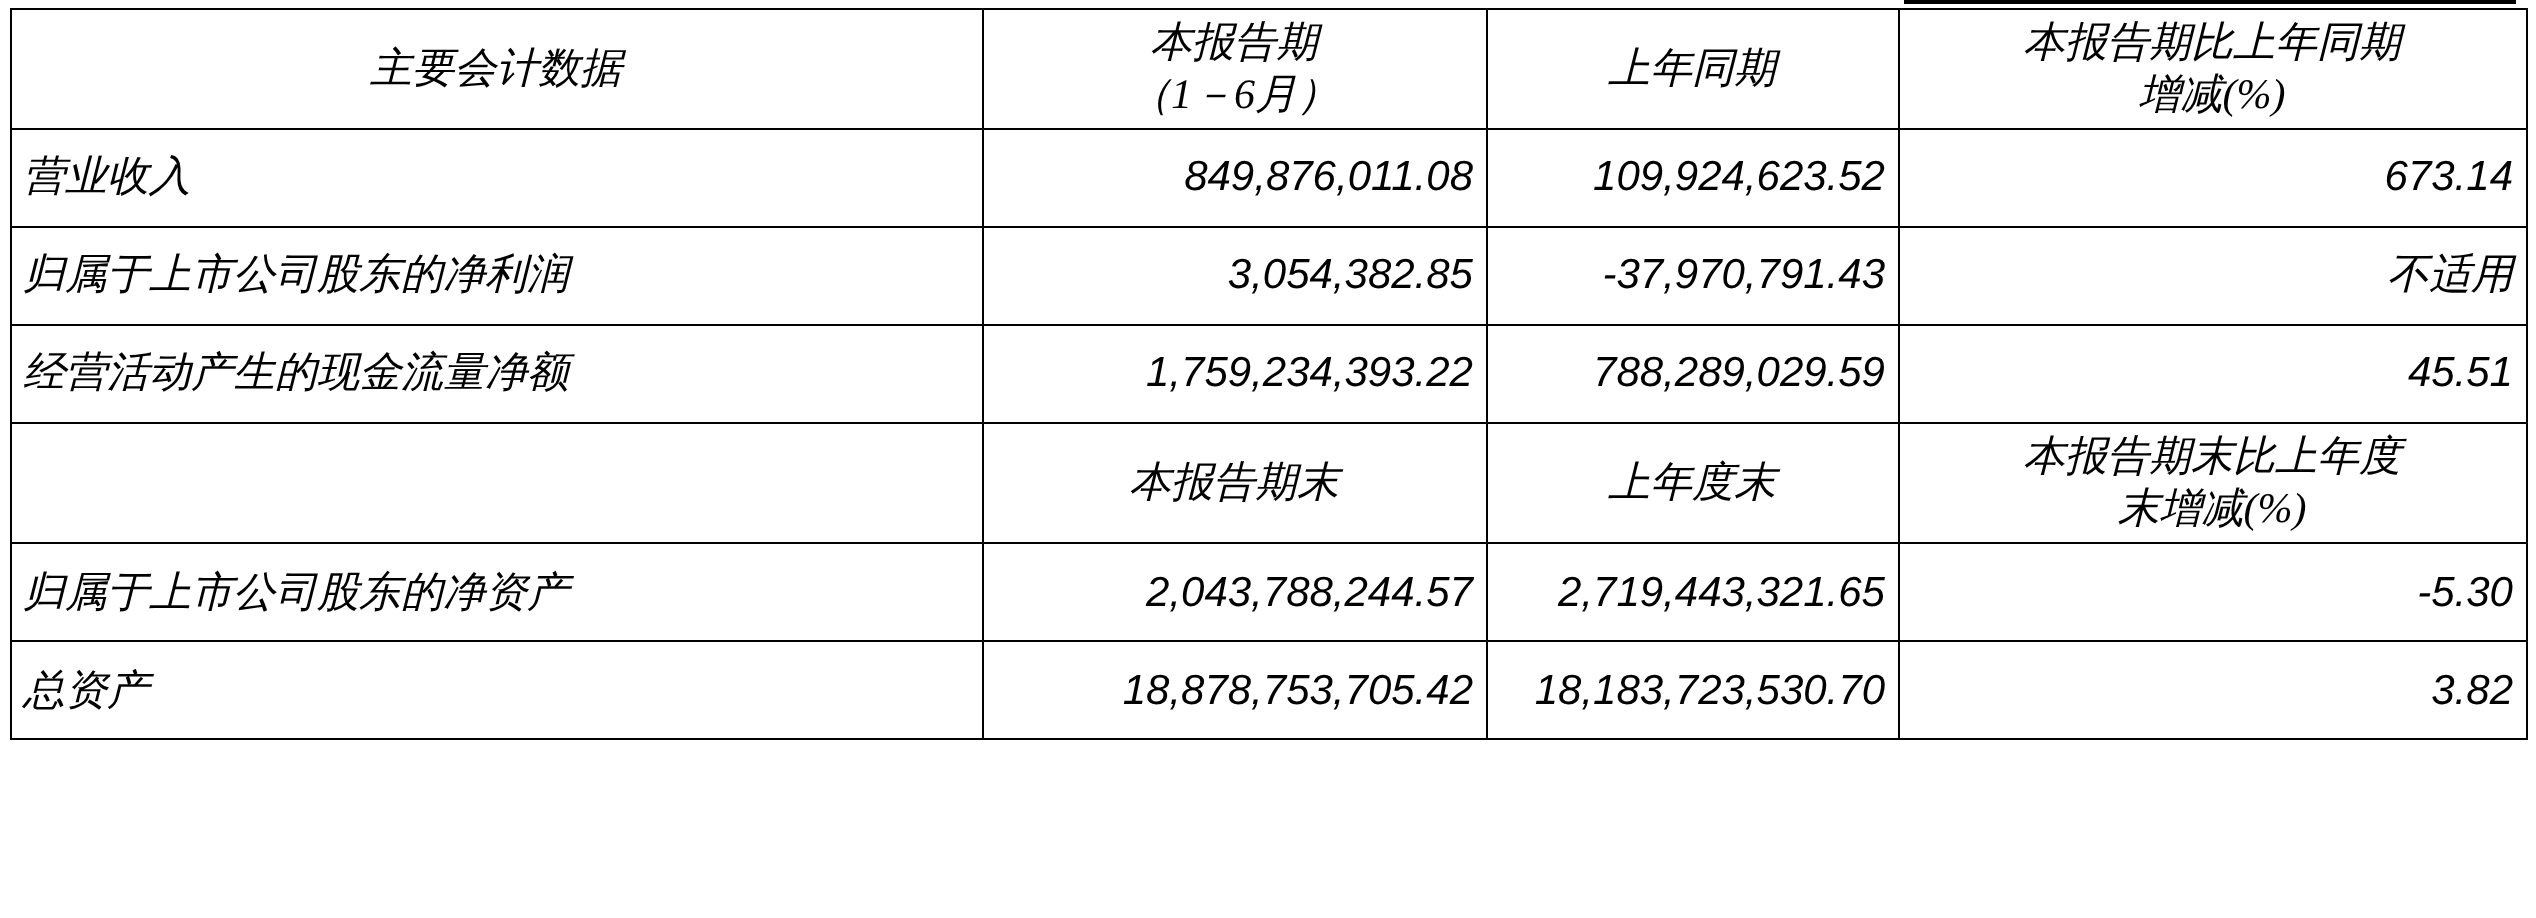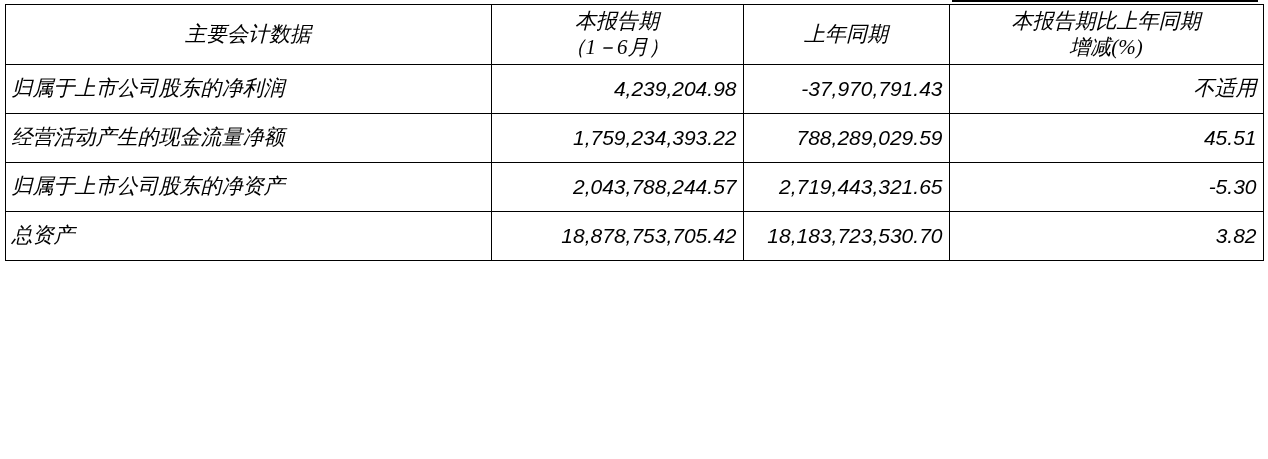--- a/index.html
+++ b/index.html
@@ -96,36 +96,51 @@
           <div>本报告期</div>
           <div>（1－6月）</div>
         </td>
         <td class="hdr tall">上年同期</td>
         <td class="hdr tall two-line">
           <div>本报告期比上年同期</div>
           <div>增减(%)</div>
         </td>
       </tr>
 
+      <tr>
+        <td class="lbl">营业收入</td>
+        <td class="num">849,876,011.08</td>
+        <td class="num">109,924,623.52</td>
+        <td class="num">673.14</td>
+      </tr>
 
       <tr>
         <td class="lbl">归属于上市公司股东的净利润</td>
-        <td class="num">4,239,204.98</td>
+        <td class="num">3,054,382.85</td>
         <td class="num">-37,970,791.43</td>
         <td class="txt-right">不适用</td>
       </tr>
 
 
       <tr>
         <td class="lbl">经营活动产生的现金流量净额</td>
         <td class="num">1,759,234,393.22</td>
         <td class="num">788,289,029.59</td>
         <td class="num">45.51</td>
       </tr>
 
+      <tr>
+        <td class="lbl tall empty"></td>
+        <td class="hdr tall">本报告期末</td>
+        <td class="hdr tall">上年度末</td>
+        <td class="hdr tall two-line">
+          <div>本报告期末比上年度</div>
+          <div>末增减(%)</div>
+        </td>
+      </tr>
 
       <tr>
         <td class="lbl">归属于上市公司股东的净资产</td>
         <td class="num">2,043,788,244.57</td>
         <td class="num">2,719,443,321.65</td>
         <td class="num">-5.30</td>
       </tr>
 
       <tr>
         <td class="lbl">总资产</td>

